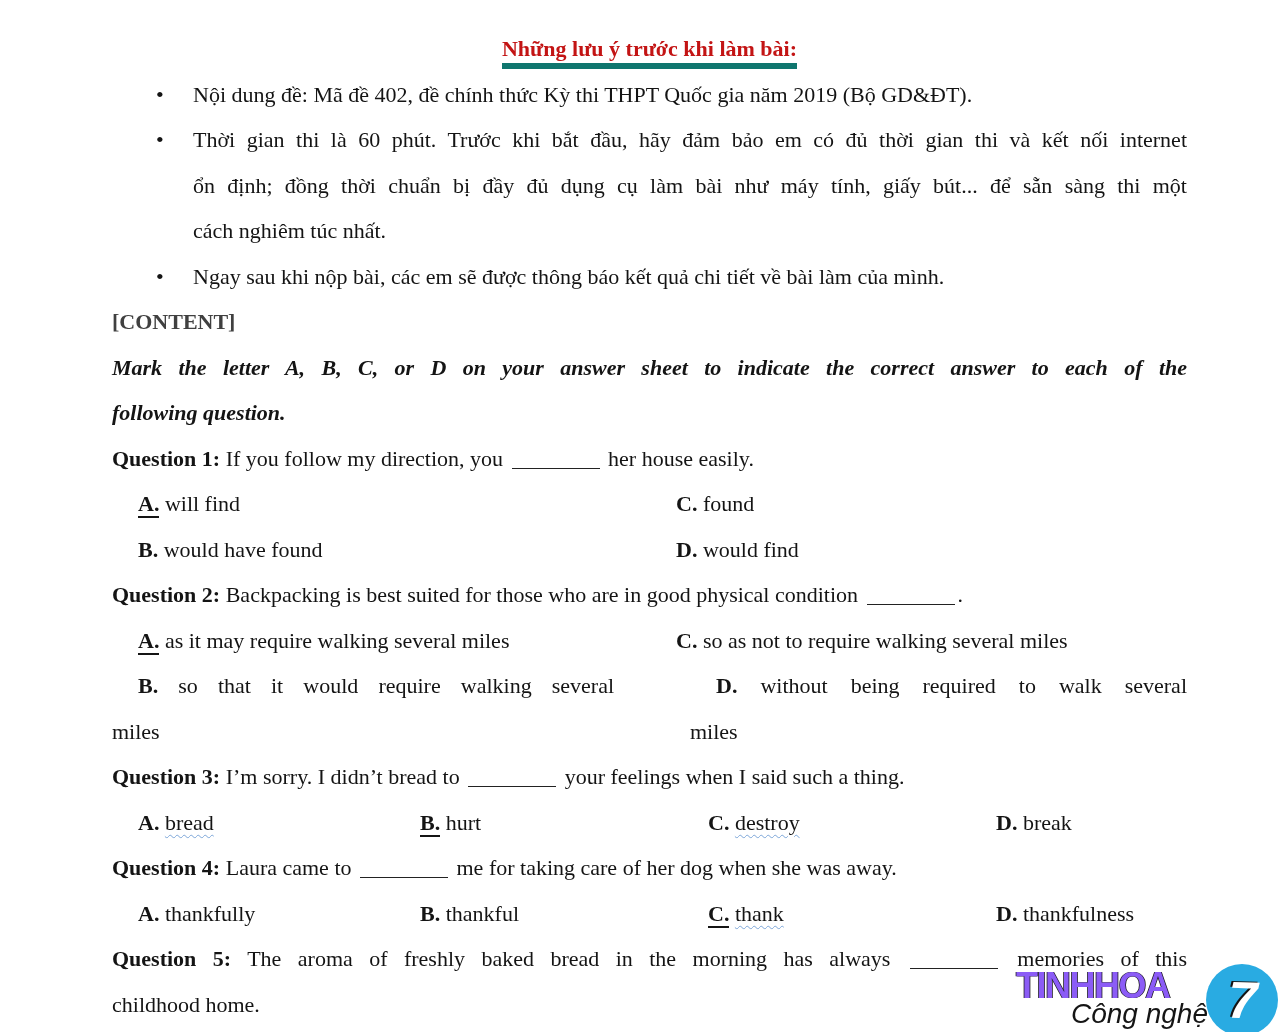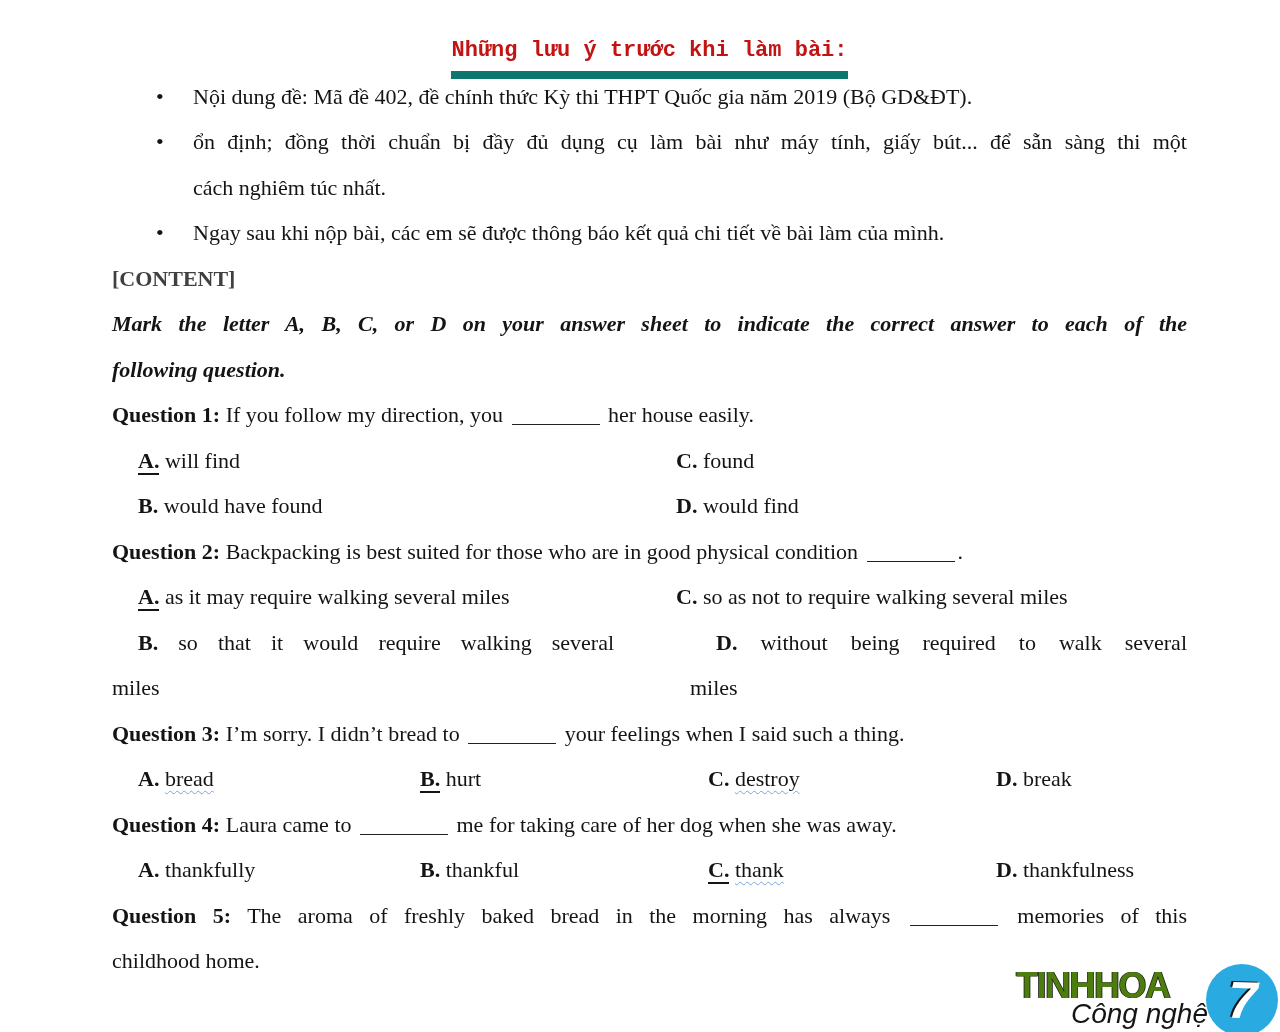--- a/index.html
+++ b/index.html
@@ -4,21 +4,21 @@
 <style>
   html,body { margin:0; padding:0; }
   body {
     width:1280px; height:1032px; background:#ffffff; overflow:hidden; position:relative;
     font-family:"Liberation Serif","DejaVu Serif",serif;
     font-size:22px; line-height:45.5px; color:#141414;
   }
   .content { position:absolute; left:112px; top:26px; width:1075px; }
 
   .title { text-align:center; font-weight:bold; color:#c31414; margin:0; font-size:22px; line-height:45.5px; }
-  .title .tt { border-bottom:8px solid #0f766e; padding-bottom:8px;font-family:Liberation Mono, monospace; }
+  .title .tt { border-bottom:6px solid #0f766e; padding-bottom:2px; }
 
   .bullet { position:relative; padding-left:81px; }
   .bullet .dot { position:absolute; left:44px; top:0; }
   .jlast { text-align:justify; text-align-last:justify; }
 
   .red-label { color:#404040; font-weight:bold; }
   .instr { font-weight:bold; font-style:italic; }
 
   .q-label { font-weight:bold; }
   .blank { display:inline-block; width:88px; height:12px; border-bottom:1.6px solid #222; vertical-align:-3px; margin:0 3px; }
@@ -30,21 +30,21 @@
   .ltr { font-weight:bold; }
   .u { border-bottom:2px solid #151515; }
   .sq { text-decoration:underline; text-decoration-style:wavy; text-decoration-color:#7ca6d8; text-decoration-thickness:1px; text-underline-offset:4px; }
 
   .q2cols { display:flex; }
   .q2cols .colB { width:502px; }
   .q2cols .colD { width:497px; margin-left:76px; }
   .colline1 { text-align:justify; text-align-last:justify; text-indent:26px; }
 
   .logo-name { position:absolute; left:1016px; top:967px; font-family:"Liberation Sans","DejaVu Sans",sans-serif;
-    font-weight:bold; font-size:36px; line-height:38px; letter-spacing:-1.5px; color:#4d7c0f;
+    font-weight:bold; font-size:36px; line-height:38px; letter-spacing:-1.5px; color:#8b5cf6;
     text-shadow:0.7px 0 0 #151515, -0.7px 0 0 #151515; }
   .logo-sub { position:absolute; left:1016px; top:1002px; width:192px; text-align:right;
     font-family:"Liberation Sans","DejaVu Sans",sans-serif; font-style:italic; font-size:28px; line-height:24px; color:#151515; }
   .logo-badge { position:absolute; left:1206px; top:964px; width:72px; height:72px; border-radius:50%;
     background:#29abe2; display:flex; align-items:center; justify-content:center; }
   .badge-seven { font-family:"Liberation Sans","DejaVu Sans",sans-serif; font-style:italic; font-weight:bold;
     font-size:52px; line-height:52px; color:#ffffff; transform:rotate(2deg); text-shadow:-2px -1px 0 #151515; }
 </style>
 </head>
 <body>
@@ -53,20 +53,21 @@
 
   <h1 class="title"><span class="tt">Những lưu ý trước khi làm bài:</span></h1>
 
   <div class="bullet">
     <span class="dot">•</span>
     <span>Nội dung đề: Mã đề 402, đề chính thức Kỳ thi THPT Quốc gia năm 2019 (Bộ GD&amp;ĐT).</span>
   </div>
 
   <div class="bullet">
     <span class="dot">•</span>
+    <div class="jlast">Thời gian thi là 60 phút. Trước khi bắt đầu, hãy đảm bảo em có đủ thời gian thi và kết nối internet</div>
     <div class="jlast">ổn định; đồng thời chuẩn bị đầy đủ dụng cụ làm bài như máy tính, giấy bút... để sẵn sàng thi một</div>
     <div>cách nghiêm túc nhất.</div>
   </div>
 
   <div class="bullet">
     <span class="dot">•</span>
     <span>Ngay sau khi nộp bài, các em sẽ được thông báo kết quả chi tiết về bài làm của mình.</span>
   </div>
 
   <div class="red-label">[CONTENT]</div>

